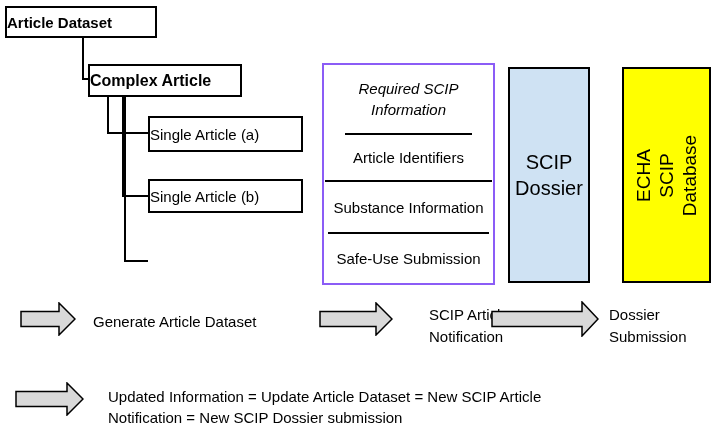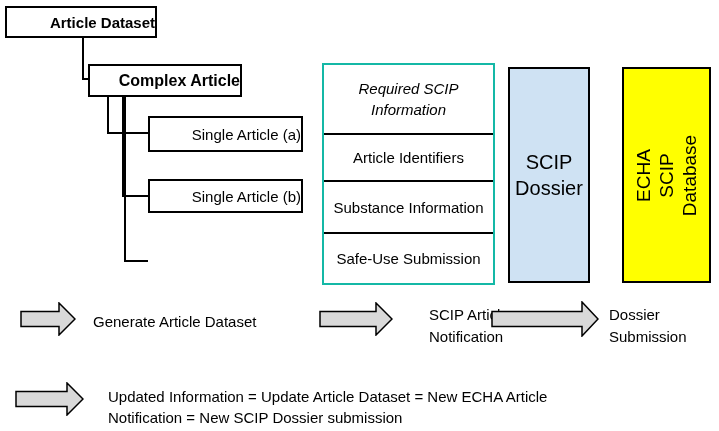--- a/index.html
+++ b/index.html
@@ -11,40 +11,40 @@
     background: #fff;
     overflow: hidden;
   }
   .abs { position:absolute; }
 
   
   .node {
     position:absolute;
     background:#fff;
     border:2px solid #000;
-    display:flex; align-items:center; justify-content:flex-end;
+    display:flex; align-items:center; justify-content:flex-start;
     font-size:15px;
     text-align:center;
   }
   .node.bold { font-weight:bold; }
 
   
   .elbow {
     position:absolute;
     border-left:2px solid #000;
     border-bottom:2px solid #000;
   }
 
   
   .scip-table {
     position:absolute;
     left:322px; top:63px; width:173px; height:222px;
-    border:2px solid #14b8a6;
+    border:2px solid #8b5cf6;
     background:#fff;
-    display:flex; flex-direction:column;
+    display:flex; flex-direction:column;align-items:center;
   }
   .scip-table .cell {
     display:flex; align-items:center; justify-content:center;
     text-align:center;
     font-size:15px; line-height:21px;
     padding:0 8px;
   }
   .scip-table .cell.header { font-style:italic; height:68px; }
   .scip-table .cell.r1 { height:47px; border-top:2px solid #000; }
   .scip-table .cell.r2 { height:52px; border-top:2px solid #000; }
@@ -124,17 +124,17 @@
 
   <svg class="abs" style="left:491px; top:301px;" width="108" height="36" viewBox="0 0 108 36">
     <polygon points="1,10.5 91,10.5 91,1 107,18 91,35 91,25.5 1,25.5" stroke="#000" stroke-width="1.5" fill="#d9d9d9"></polygon>
   </svg>
   <div class="flow-label" style="left:609px; top:304px; width:100px;">Dossier Submission</div>
 
   <svg class="abs" style="left:15px; top:382px;" width="69" height="34" viewBox="0 0 69 34">
     <polygon points="1,9.5 52,9.5 52,1 68,17 52,33 52,24.5 1,24.5" stroke="#000" stroke-width="1.5" fill="#d9d9d9"></polygon>
   </svg>
   <div class="abs" style="left:108px; top:386px;">
-    <div class="note-line">Updated Information = Update Article Dataset = New ECHA Article</div>
+    <div class="note-line">Updated Information = Update Article Dataset = New SCIP Article</div>
     <div class="note-line">Notification = New SCIP Dossier submission</div>
   </div>
 
 </div>
 
 </body></html>

